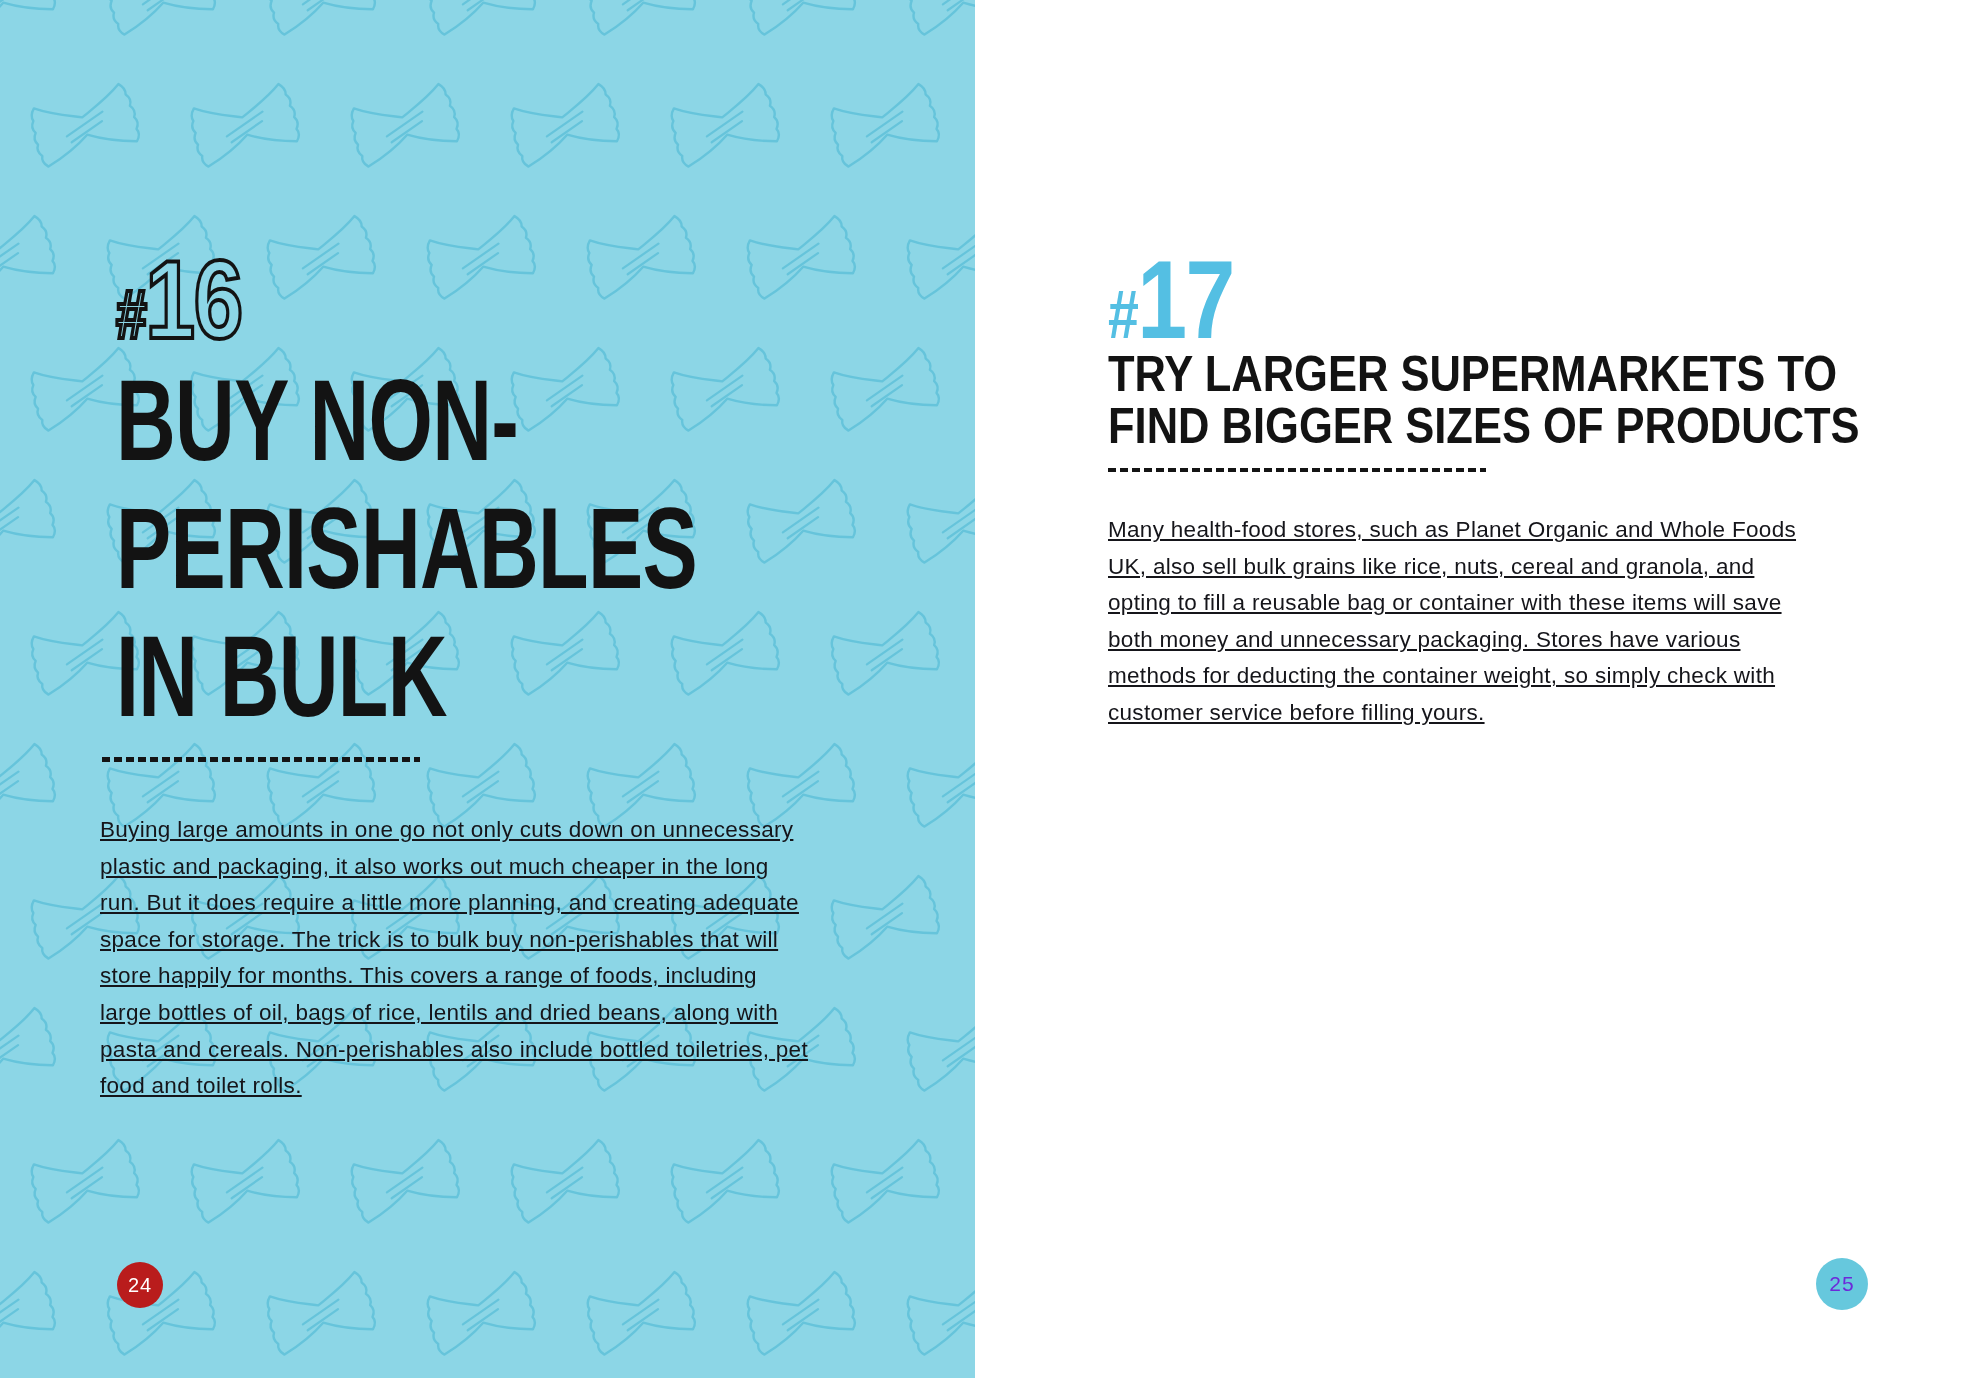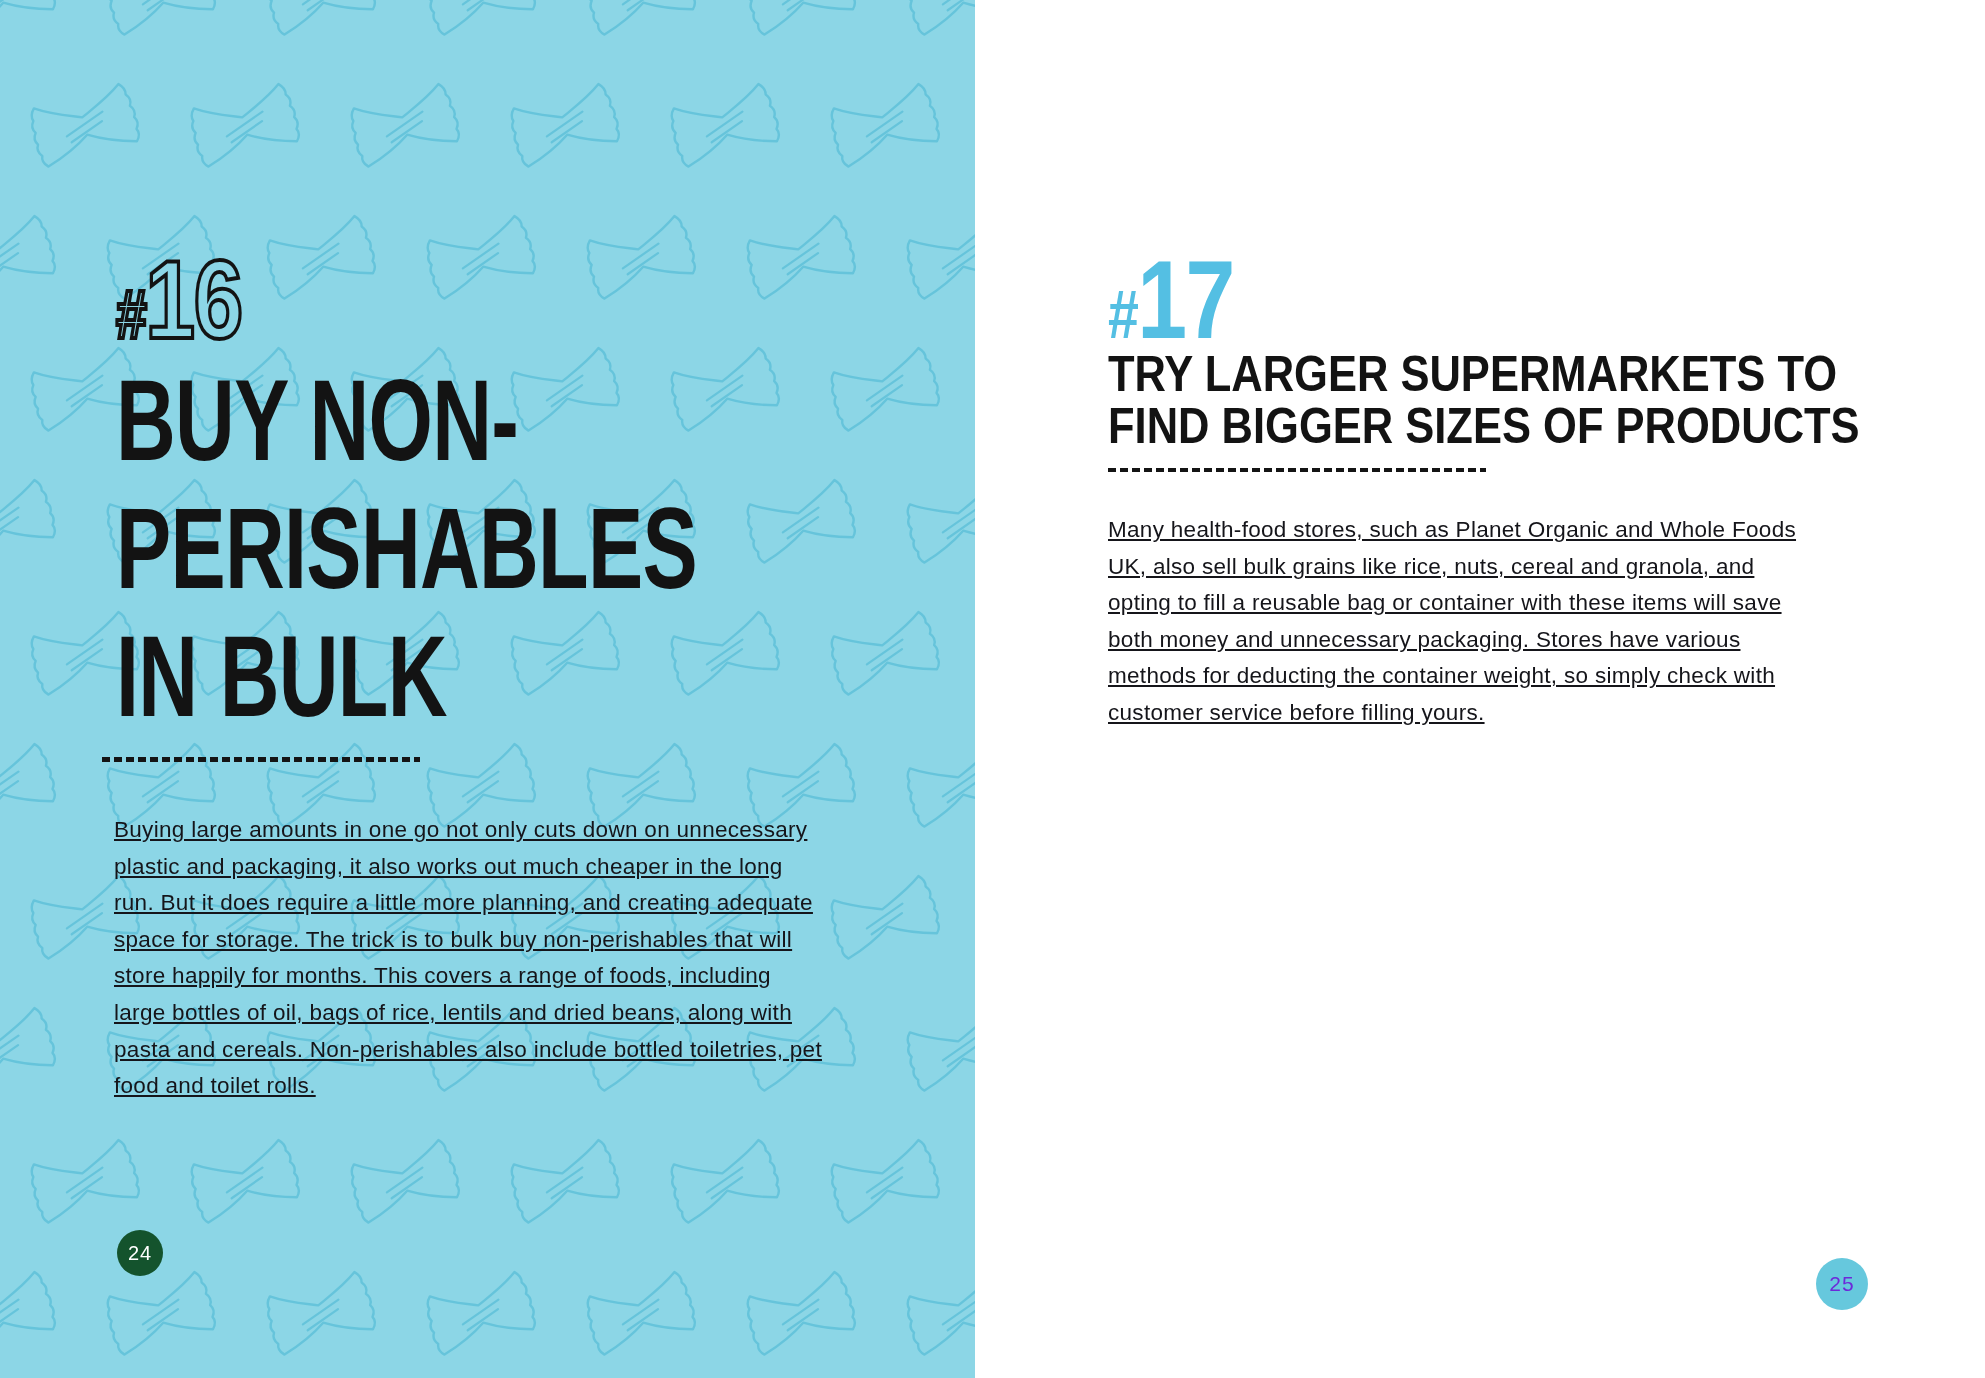--- a/index.html
+++ b/index.html
@@ -31,27 +31,27 @@
   .dashes{
     position:absolute;height:5px;
     background:repeating-linear-gradient(to right,#141414 0 8px,transparent 8px 12px);
   }
   .dashes.left{left:102px;top:757px;width:318px;}
   .body-text{
     position:absolute;margin:0;
     font-size:22.5px;line-height:36.6px;letter-spacing:0.3px;
     color:#15151a;white-space:pre-line;text-decoration:underline;
   }
-  .body-text.left{left:114px;top:812px;width:830px;}
+  .body-text.left{left:100px;top:812px;width:830px;}
   .page-badge{
     position:absolute;border-radius:50%;
     display:flex;align-items:center;justify-content:center;
     font-size:20px;letter-spacing:1px;
   }
-  .badge-24{left:117px;top:1230px;width:46px;height:46px;background:#14532d;color:#ffffff;}
+  .badge-24{left:117px;top:1262px;width:46px;height:46px;background:#b91c1c;color:#ffffff;}
   .badge-25{left:841px;top:1258px;width:52px;height:52px;background:#66C8DD;color:#6d28d9;font-size:21px;}
   
   .page-right{position:absolute;left:975px;top:0;width:1010px;height:998px;background:#ffffff;}
   .page-right .tip-number{left:133px;top:250px;}
   .tip-heading{
     position:absolute;left:133px;top:349px;margin:0;
     font-size:50px;font-weight:700;line-height:51.5px;letter-spacing:0;
     color:#131313;white-space:pre-line;
     transform:scaleX(0.87);transform-origin:0 0;
   }

